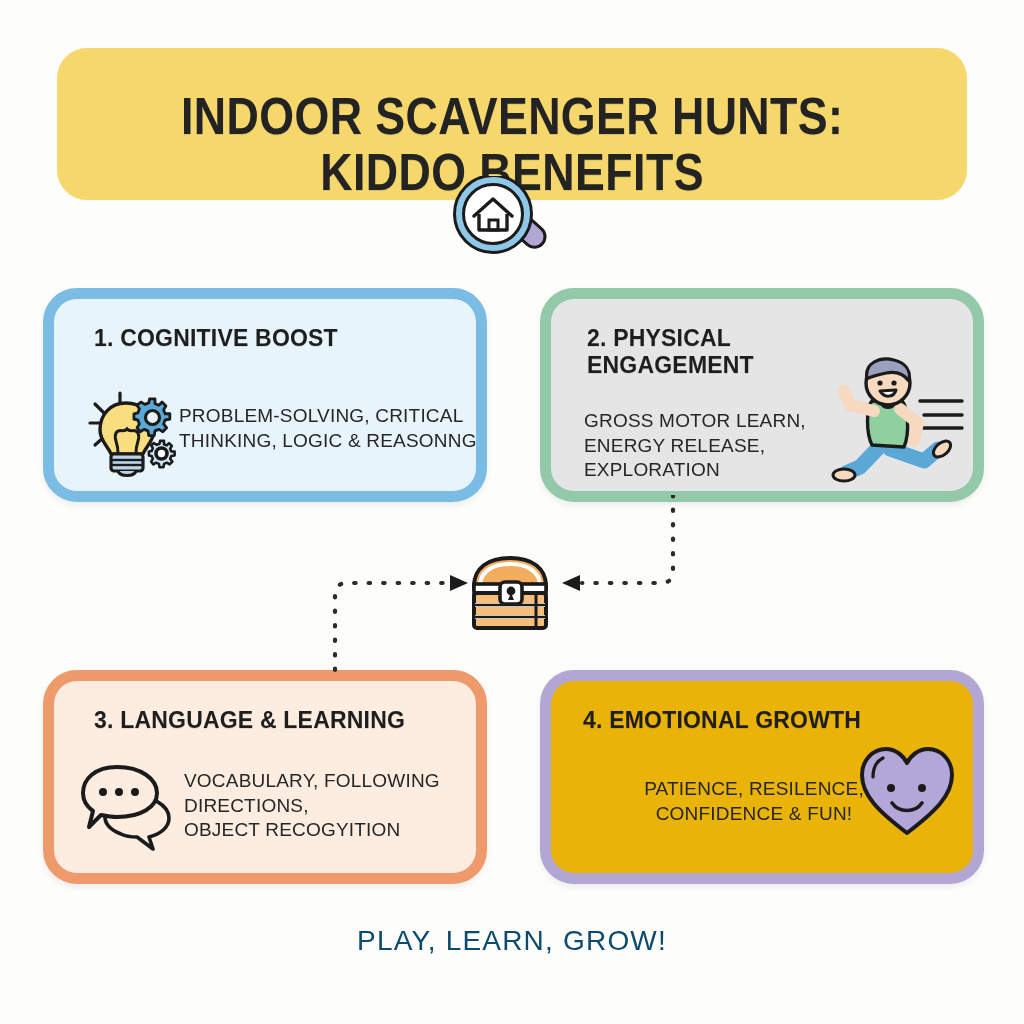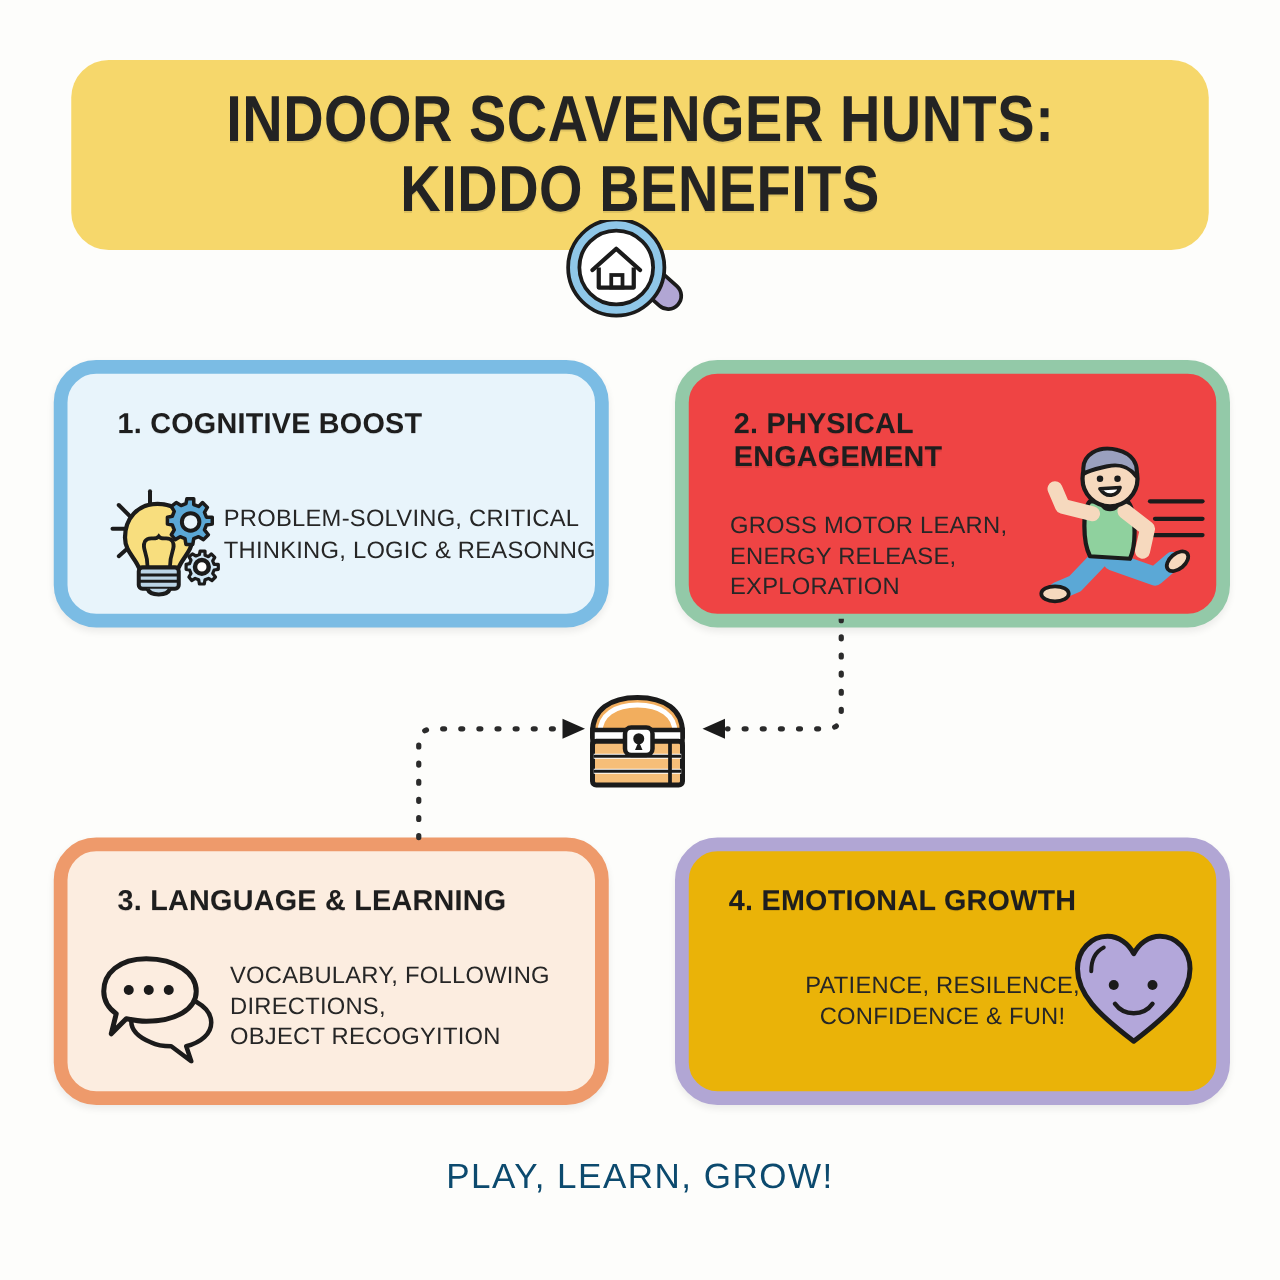--- a/index.html
+++ b/index.html
@@ -18,21 +18,21 @@
   
   .banner{
     position:absolute;
     left:57px; top:48px;
     width:910px; height:152px;
     background:#F6D76B;
     border-radius:30px;
     display:flex;
     flex-direction:column;
     align-items:center;
-    justify-content:center;
+    justify-content:flex-end;
   }
   .banner-line{
     color:#232323;
     font-family:"Liberation Sans", sans-serif;
     font-weight:bold;
     font-size:52px;
     letter-spacing:0.5px;
     line-height:1.08;
     transform:scaleX(0.86);
     transform-origin:center;
@@ -52,21 +52,21 @@
     position:absolute;
     border-style:solid;
     border-width:11px;
     border-radius:34px;
     box-sizing:border-box;
     box-shadow:0 3px 6px rgba(0,0,0,.07);
   }
   .card-1{ left:43px;  top:288px; width:444px; height:214px;
            border-color:#7BBCE4; background:#E8F4FB; }
   .card-2{ left:540px; top:288px; width:444px; height:214px;
-           border-color:#93C9A8; background:#ef4444; }
+           border-color:#93C9A8; background:#e5e5e5; }
   .card-3{ left:43px;  top:670px; width:444px; height:214px;
            border-color:#EE9A6B; background:#FCEDE0; }
   .card-4{ left:540px; top:670px; width:444px; height:214px;
            border-color:#B1A6D4; background:#eab308; }
 
   .card-title{
     position:absolute;
     left:40px; top:26px;
     right:24px;
     font-weight:bold;

